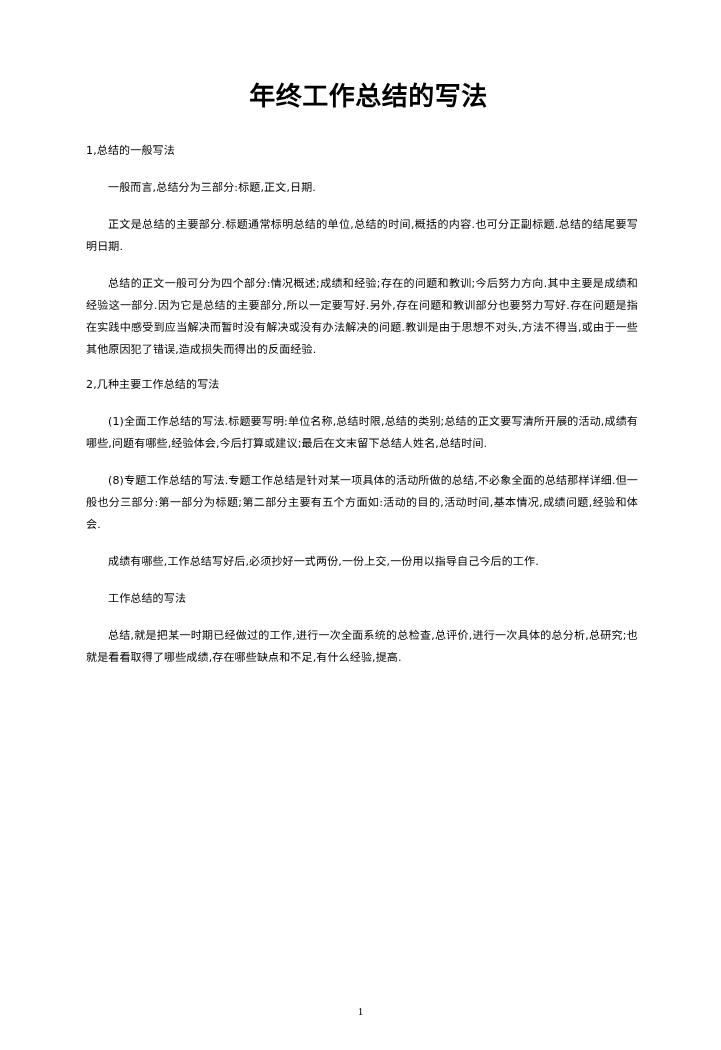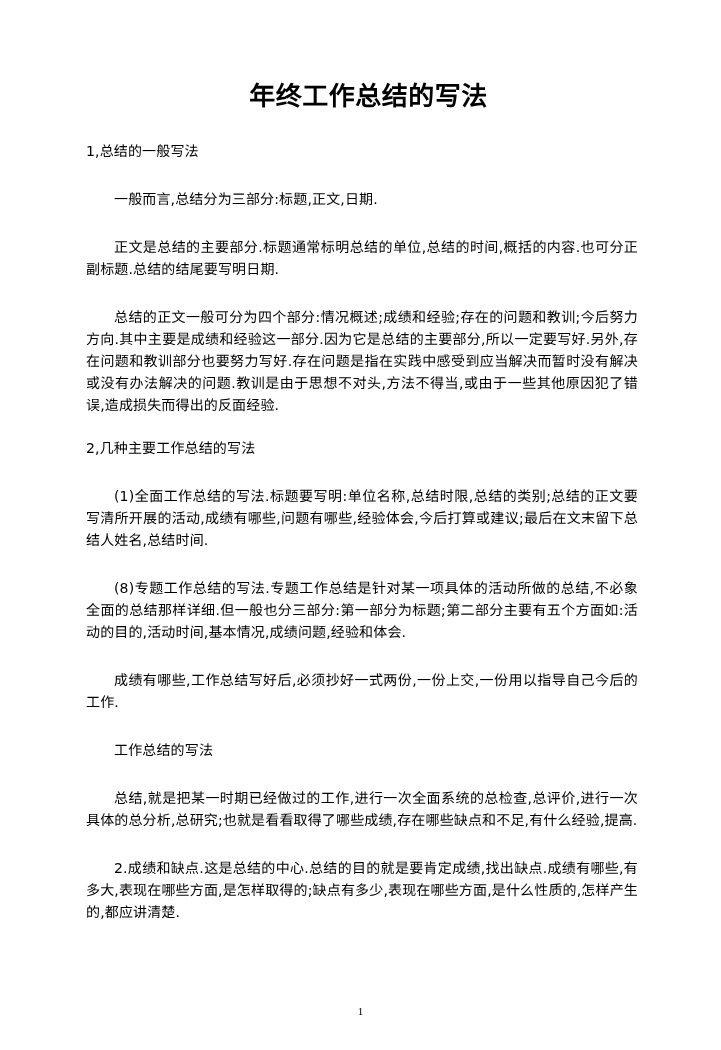--- a/index.html
+++ b/index.html
@@ -37,46 +37,46 @@
 
   
   .body-col {
     position: absolute;
     top: 140px;
     left: 86px;
     width: 552px;
   }
 
   .para {
-    font-size: 14px;
+    font-size: 11px;
     line-height: 22px;
     margin: 0 0 10px 0;
     text-align: justify;
     text-justify: inter-ideograph;
     word-break: break-all;
     letter-spacing: 0.15px;
   }
 
   
   .para.flush {
     text-indent: 0;
   }
 
   
   .para.indent {
     text-indent: 2em;
   }
 
   
   .para.section-gap {
-    margin-top: 21px;
+    margin-top: 13px;
   }
 
   .para.block-gap {
-    margin-top: 26px;
+    margin-top: 15px;
   }
 
   
   .page-number {
     position: absolute;
     top: 1004px;
     left: 0;
     width: 721px;
     text-align: center;
     font-size: 11px;
@@ -108,19 +108,18 @@
     <p class="para indent block-gap">(8)专题工作总结的写法.专题工作总结是针对某一项具体的活动所做的总结,不必象全面的总结那样详细.但一般也分三部分:第一部分为标题;第二部分主要有五个方面如:活动的目的,活动时间,基本情况,成绩问题,经验和体会.</p>
 
     <p class="para indent block-gap">成绩有哪些,工作总结写好后,必须抄好一式两份,一份上交,一份用以指导自己今后的工作.</p>
 
     <p class="para indent block-gap">工作总结的写法</p>
 
     <p class="para indent block-gap">总结,就是把某一时期已经做过的工作,进行一次全面系统的总检查,总评价,进行一次具体的总分析,总研究;也就是看看取得了哪些成绩,存在哪些缺点和不足,有什么经验,提高.</p>
 
 
 
-    <p class="para indent block-gap">2.成绩和缺点.这是总结的中心.总结的目的就是要肯定成绩,找出缺点.成绩有哪些,有多大,表现在哪些方面,是怎样取得的;缺点有多少,表现在哪些方面,是什么性质的,怎样产生的,都应讲清楚.</p>
 
   </div>
 
   <div class="page-number">1</div>
 
 </div>
 
 </body></html>

